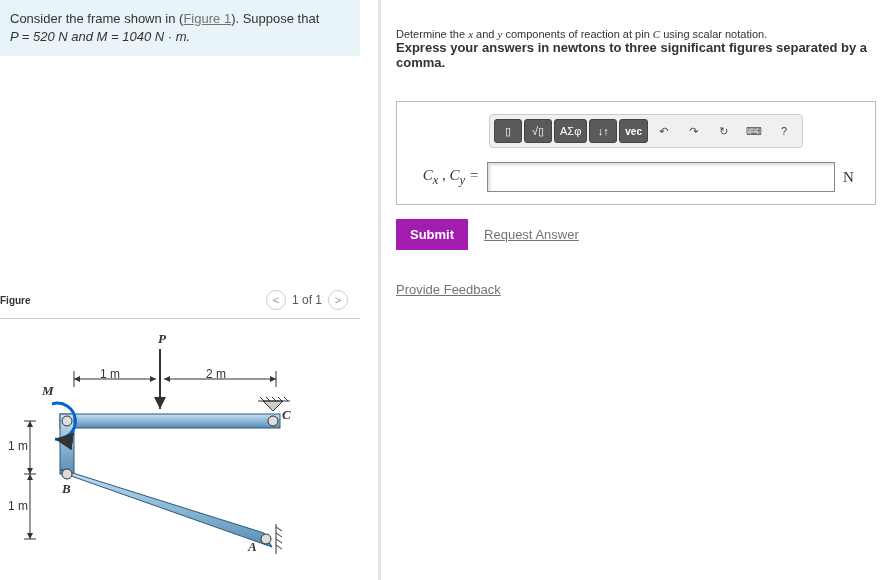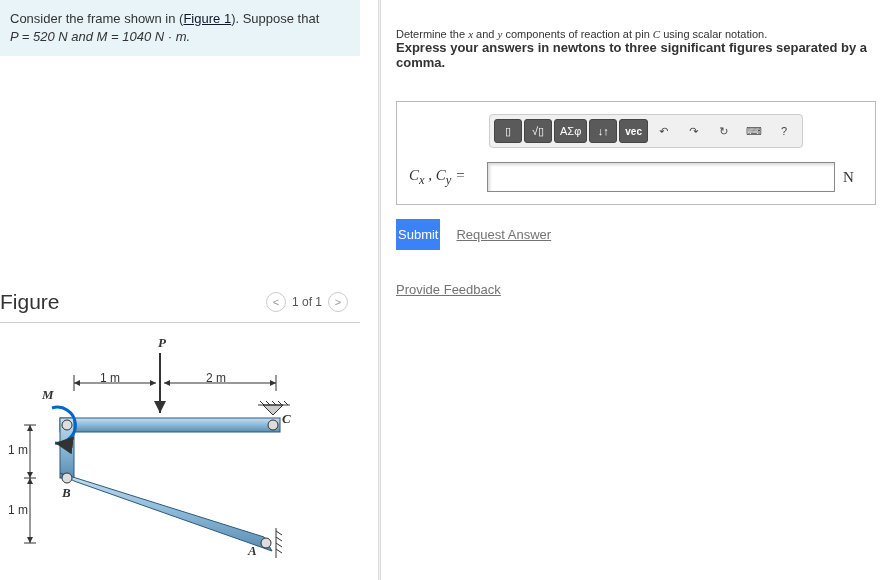--- a/index.html
+++ b/index.html
@@ -18,37 +18,37 @@
       top: 0;
       width: 360px;
       height: 580px;
     }
     .problem-box {
       background: #e8f4f8;
       padding: 10px;
       font-size: 13px;
       line-height: 1.4;
     }
-    .problem-box a { color: #0f172a; text-decoration: underline; }
+    .problem-box a { color: #737373; text-decoration: underline; }
     .problem-box .math { font-style: italic; text-align: center; }
     .figure-section {
       position: absolute;
       top: 290px;
       left: 0;
       width: 360px;
     }
     .figure-header {
       display: flex;
       justify-content: space-between;
       align-items: center;
       padding: 0 12px 8px 0;
       border-bottom: 1px solid #ccc;
       margin-bottom: 10px;
     }
-    .figure-title { font-size: 21px; font-weight: normal; }
+    .figure-title { font-size: 10px; font-weight: bold; }
     .pager { display: flex; align-items: center; gap: 6px; font-size: 12px; color: #555;}
     .pager-btn {
       width: 20px; height: 20px; border: 1px solid #ccc; border-radius: 50%;
       display: flex; align-items: center; justify-content: center;
       color: #999; font-size: 11px; background: #fff;
     }
     .figure-canvas {
       position: relative;
       width: 340px;
       height: 230px;
@@ -102,38 +102,38 @@
       padding: 0 5px;
       display: flex;
       align-items: center;
       justify-content: center;
       font-size: 11px;
     }
     .tool-btn.light { background: transparent; color: #444; border: 1px solid transparent; }
     .vec-btn { font-size: 10px; font-weight: bold; }
 
     .input-row { display: flex; align-items: center; gap: 8px; }
-    .var-label { font-family: 'Times New Roman', serif; font-style: italic; font-size: 15px; width: 70px; text-align: left;}
+    .var-label { font-family: 'Times New Roman', serif; font-style: italic; font-size: 15px; width: 70px; text-align: right;}
     .answer-input {
       flex: 1;
       height: 30px;
       border: 1px solid #888;
       box-shadow: inset 2px 2px 3px rgba(0,0,0,0.15);
       padding: 0 6px;
     }
     .unit { font-family: 'Times New Roman', serif; font-size: 15px; width: 20px;}
 
     .submit-row { margin-top: 14px; display: flex; align-items: center; gap: 16px;}
     .submit-btn {
-      background: #3b82f6;
+      background: #a21caf;
       color: #fff;
       border: none;
-      padding: 8px 2px;
+      padding: 8px 14px;
       font-size: 13px;
-      font-weight: normal;
+      font-weight: bold;
     }
     .link { color: #737373; font-size: 13px; }
 
     .feedback-link { margin-top: 32px; display: block; }
   </style>
 </head>
 <body>
 
 <div class="left-panel">
   <div class="problem-box">

